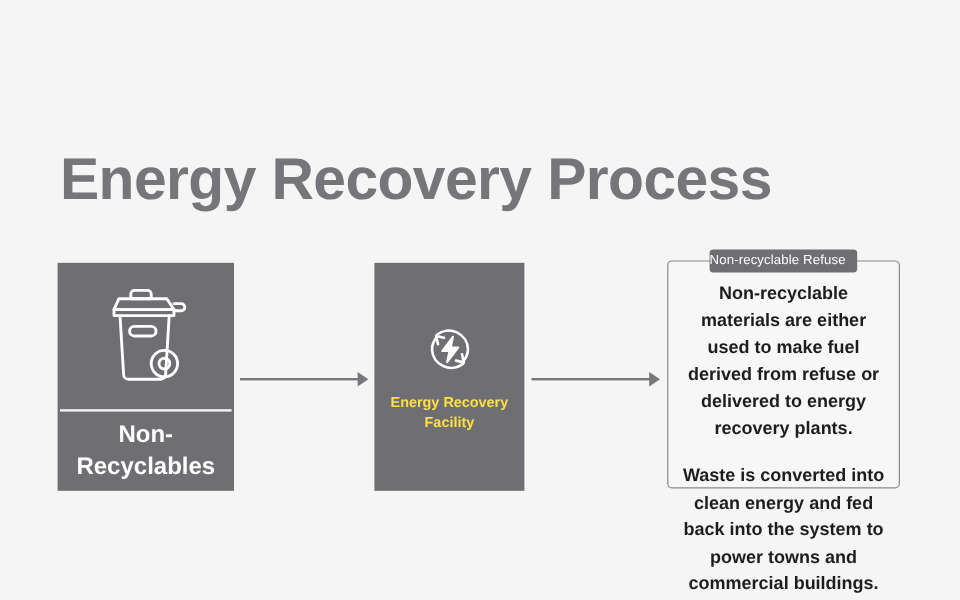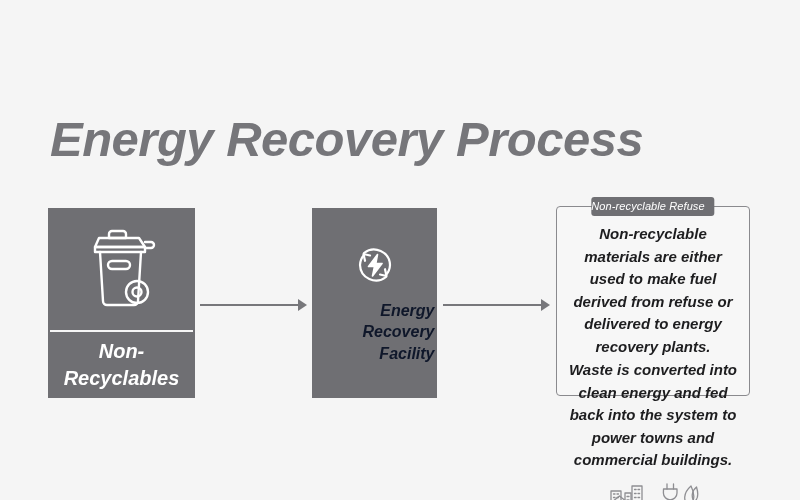--- a/index.html
+++ b/index.html
@@ -11,24 +11,23 @@
 
   body {
     background: #f5f5f5;
     font-family: "Liberation Sans", sans-serif;
     position: relative;
     overflow: hidden;
   }
 
   .stage {
     position: absolute;
-    top: 5px; left: 0;
+    top: 16px; left: 0;
     width: 800px;
     height: 460px;
-    font-style: italic;
   }
 
   
   .page-title {
     position: absolute;
     left: 50px;
     top: 106px;
     font-size: 49px;
     font-weight: bold;
     color: #76767a;
@@ -84,24 +83,24 @@
     background: #6f6f73;
     display: flex;
     flex-direction: column;
     align-items: center;
     justify-content: center;
   }
   .stage-two-icon-area {
     margin-bottom: 8px;
   }
   .stage-two-label {
-    color: #0f172a;
-    font-size: 16px;
-    font-weight: bold;
-    text-align: right;
+    color: #fde047;
+    font-size: 12px;
+    font-weight: bold;
+    text-align: center;
     line-height: 1.35;
     white-space: pre-line;
     width: 120px;
   }
 
   
   .arrow {
     position: absolute;
     height: 14px;
     display: flex;
@@ -150,21 +149,21 @@
   .info-body {
     padding: 16px 10px 0 10px;
     text-align: center;
   }
   .info-paragraph {
     font-size: 15px;
     font-weight: bold;
     color: #1d1d1f;
     line-height: 1.5;
   }
-  .info-paragraph + .info-paragraph { margin-top: 1px; }
+  .info-paragraph + .info-paragraph { margin-top: 17px; }
   .info-icons {
     display: flex;
     align-items: center;
     justify-content: center;
     gap: 12px;
     margin-top: 9px;
   }
 </style>
 </head>
 <body>

